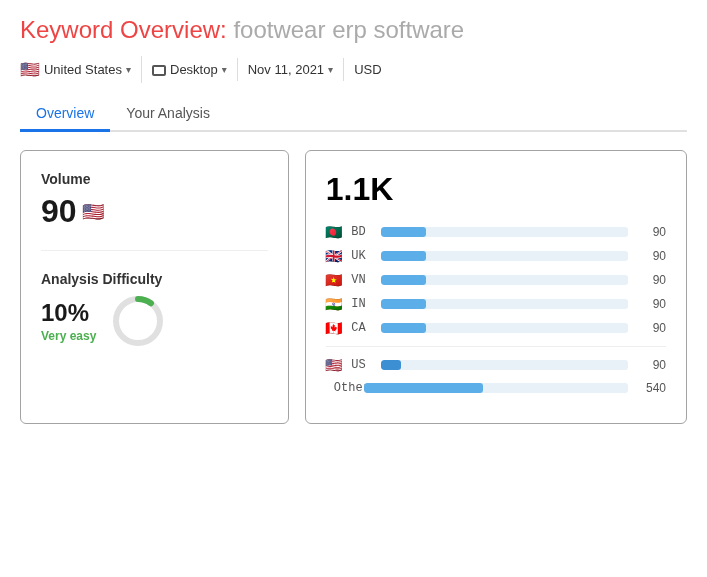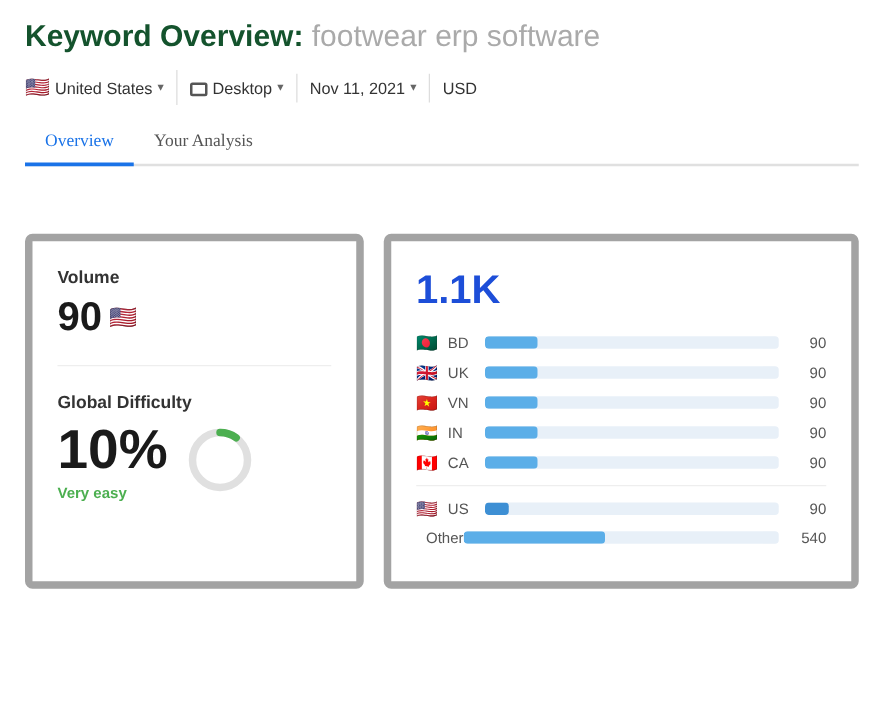--- a/index.html
+++ b/index.html
@@ -12,22 +12,22 @@
       padding: 16px 20px;
     }
 
     .page-title {
       font-size: 24px;
       font-weight: 700;
       color: #1a1a1a;
       margin-bottom: 12px;
     }
     .page-title span {
-      font-weight: 700;
-      color: #14532d;
+      font-weight: 400;
+      color: #ef4444;
     }
 
     .filters-bar {
       display: flex;
       align-items: center;
       gap: 0;
       margin-bottom: 14px;
       font-size: 13px;
       color: #333;
     }
@@ -41,21 +41,20 @@
     }
     .filter-item:first-child { padding-left: 0; }
     .filter-item:last-child { border-right: none; }
     .filter-item .chevron { font-size: 10px; color: #666; }
     .flag-icon { font-size: 16px; }
 
     .tabs {
       display: flex;
       border-bottom: 2px solid #e0e0e0;
       margin-bottom: 18px;
-      font-family: Liberation Serif, serif;
     }
     .tab {
       padding: 8px 16px;
       cursor: pointer;
       font-size: 14px;
       color: #555;
       border-bottom: 3px solid transparent;
       margin-bottom: -2px;
     }
     .tab.active {
@@ -64,24 +63,23 @@
       font-weight: 500;
     }
 
     .cards-row {
       display: flex;
       gap: 16px;
     }
 
     .card {
       background: #fff;
-      border: 6px solid #a3a3a3;
+      border: 1px solid #a3a3a3;
       border-radius: 6px;
       padding: 20px;
-      margin-top: 36px;
     }
 
     .card-left {
       flex: 1;
       min-width: 200px;
     }
 
     .card-right {
       flex: 1.5;
     }
@@ -115,21 +113,21 @@
 
     .metric-value .flag { font-size: 18px; }
 
     .difficulty-row {
       display: flex;
       align-items: center;
       gap: 14px;
     }
 
     .difficulty-value {
-      font-size: 44px;
+      font-size: 24px;
       font-weight: 700;
       color: #1a1a1a;
     }
 
     .difficulty-sub {
       font-size: 12px;
       color: #4caf50;
       margin-top: 2px;
       font-weight: bold;
     }
@@ -155,34 +153,34 @@
     .global-volume-label {
       font-size: 14px;
       font-weight: 600;
       color: #333;
       margin-bottom: 4px;
     }
 
     .global-volume-value {
       font-size: 32px;
       font-weight: 700;
-      color: #1d4ed8;
+      color: #000000;
       margin-bottom: 16px;
     }
 
     .country-row {
       display: flex;
       align-items: center;
       gap: 8px;
       margin-bottom: 8px;
       font-size: 13px;
     }
 
     .country-flag { font-size: 14px; }
-    .country-code { width: 22px; color: #555; font-size: 12px; }
+    .country-code { width: 22px; color: #555; font-size: 12px; font-family: Liberation Mono, monospace; }
 
     .bar-bg {
       flex: 1;
       height: 10px;
       background: #e8f0f8;
       border-radius: 3px;
       overflow: hidden;
     }
     .bar-fill {
       height: 100%;
@@ -249,21 +247,21 @@
 
     <div class="card-section">
       <div class="metric-label">Volume</div>
       <div class="metric-value">
         <span>90</span>
         <span class="flag">🇺🇸</span>
       </div>
     </div>
 
     <div class="card-section">
-      <div class="metric-label">Global Difficulty</div>
+      <div class="metric-label">Analysis Difficulty</div>
       <div class="difficulty-row">
         <div>
           <div class="difficulty-value">10%</div>
           <div class="difficulty-sub">Very easy</div>
         </div>
 
         <div class="donut-container">
           <svg width="56" height="56" viewBox="0 0 56 56">
 
             <circle cx="28" cy="28" r="22" fill="none" stroke="#e0e0e0" stroke-width="6"></circle>

